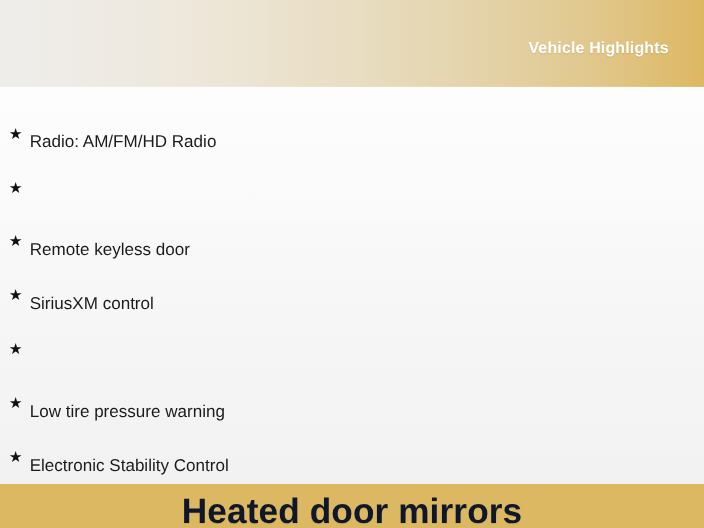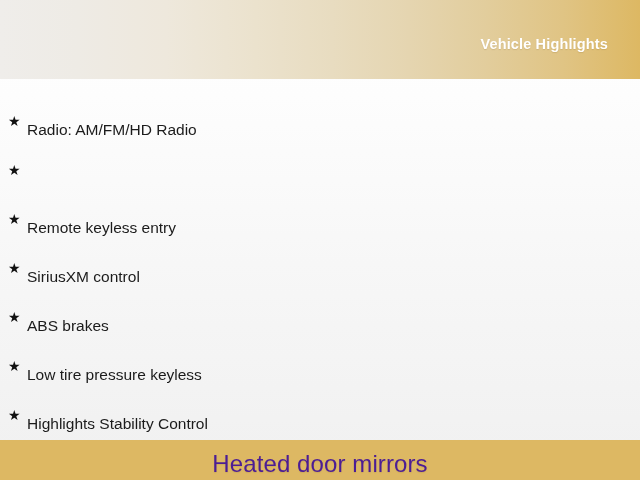--- a/index.html
+++ b/index.html
@@ -90,23 +90,23 @@
   
   .footer {
     flex: 0 0 48px;
     height: 48px;
     background: #ddb863;
     display: flex;
     align-items: center;
     justify-content: center;
   }
   .footer-title {
-    color: #4c1d95;
-    font-size: 24px;
-    font-weight: normal;
+    color: #0f172a;
+    font-size: 32px;
+    font-weight: bold;
     line-height: 1;
     letter-spacing: 0.1px;
     white-space: nowrap;
     text-shadow: 0 1px 1px rgba(140,110,50,0.18);
   }
 </style>
 </head>
 <body>
 
 <div id="page">
@@ -118,37 +118,36 @@
   <ul class="highlights">
     <li class="highlight-item">
       <span class="bullet-star">★</span>
       <span class="highlight-label">Radio: AM/FM/HD Radio</span>
     </li>
     <li class="highlight-item">
       <span class="bullet-star">★</span>
     </li>
     <li class="highlight-item">
       <span class="bullet-star">★</span>
-      <span class="highlight-label">Remote keyless entry</span>
+      <span class="highlight-label">Remote keyless door</span>
     </li>
     <li class="highlight-item">
       <span class="bullet-star">★</span>
       <span class="highlight-label">SiriusXM control</span>
     </li>
     <li class="highlight-item">
       <span class="bullet-star">★</span>
-      <span class="highlight-label">ABS brakes</span>
     </li>
     <li class="highlight-item">
       <span class="bullet-star">★</span>
-      <span class="highlight-label">Low tire pressure keyless</span>
+      <span class="highlight-label">Low tire pressure warning</span>
     </li>
     <li class="highlight-item">
       <span class="bullet-star">★</span>
-      <span class="highlight-label">Highlights Stability Control</span>
+      <span class="highlight-label">Electronic Stability Control</span>
     </li>
   </ul>
 
   <div class="footer">
     <span class="footer-title">Heated door mirrors</span>
   </div>
 
 </div>
 
 </body></html>

